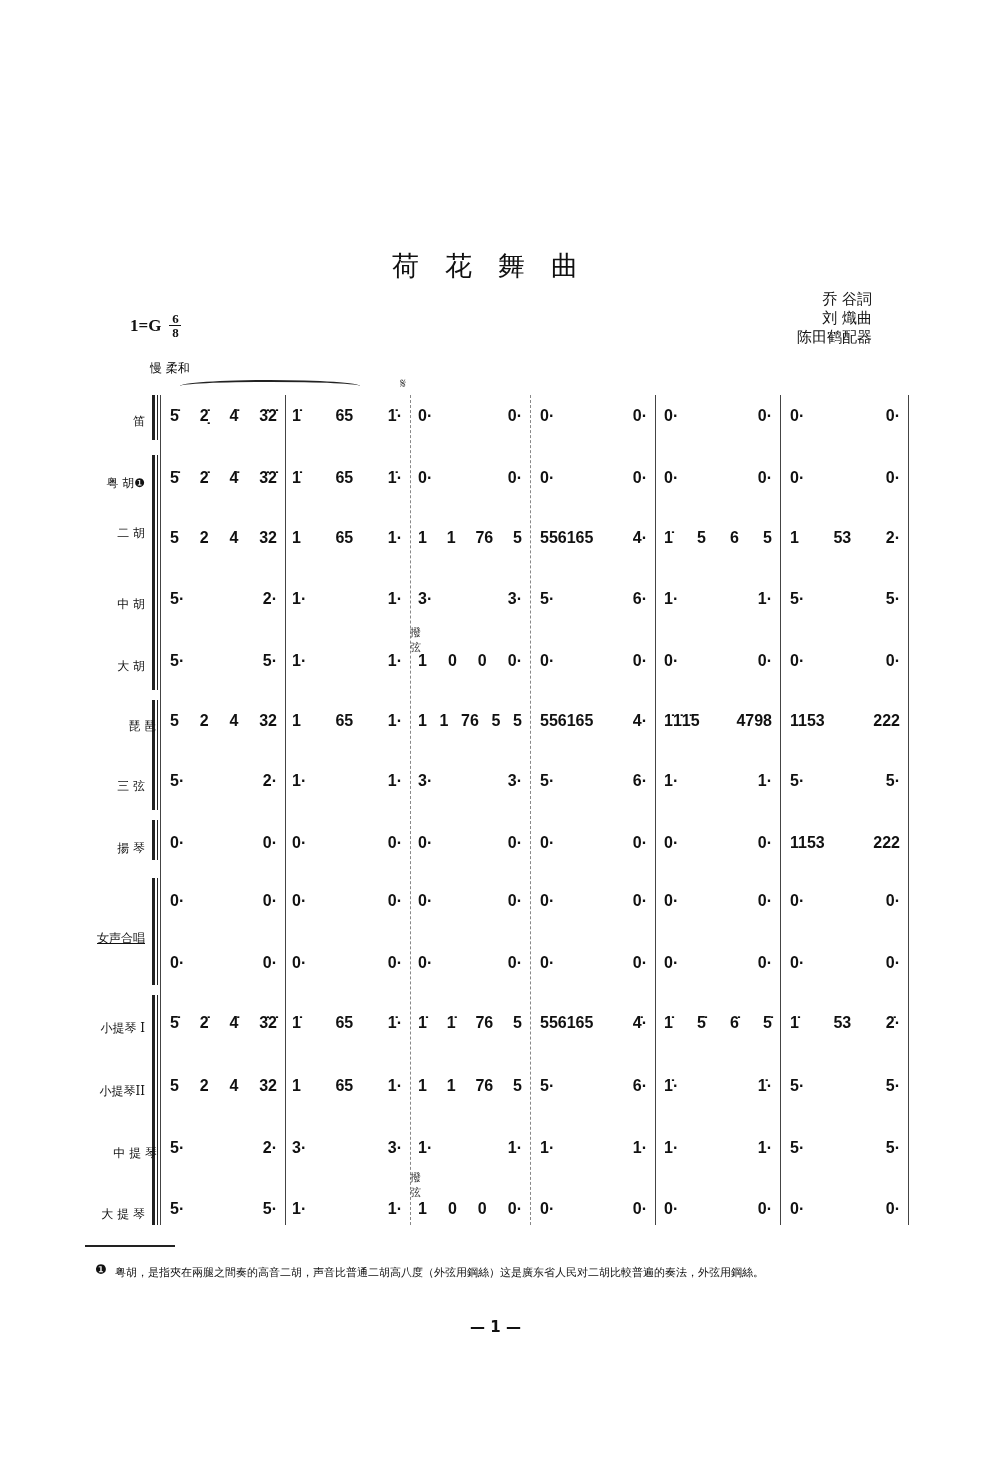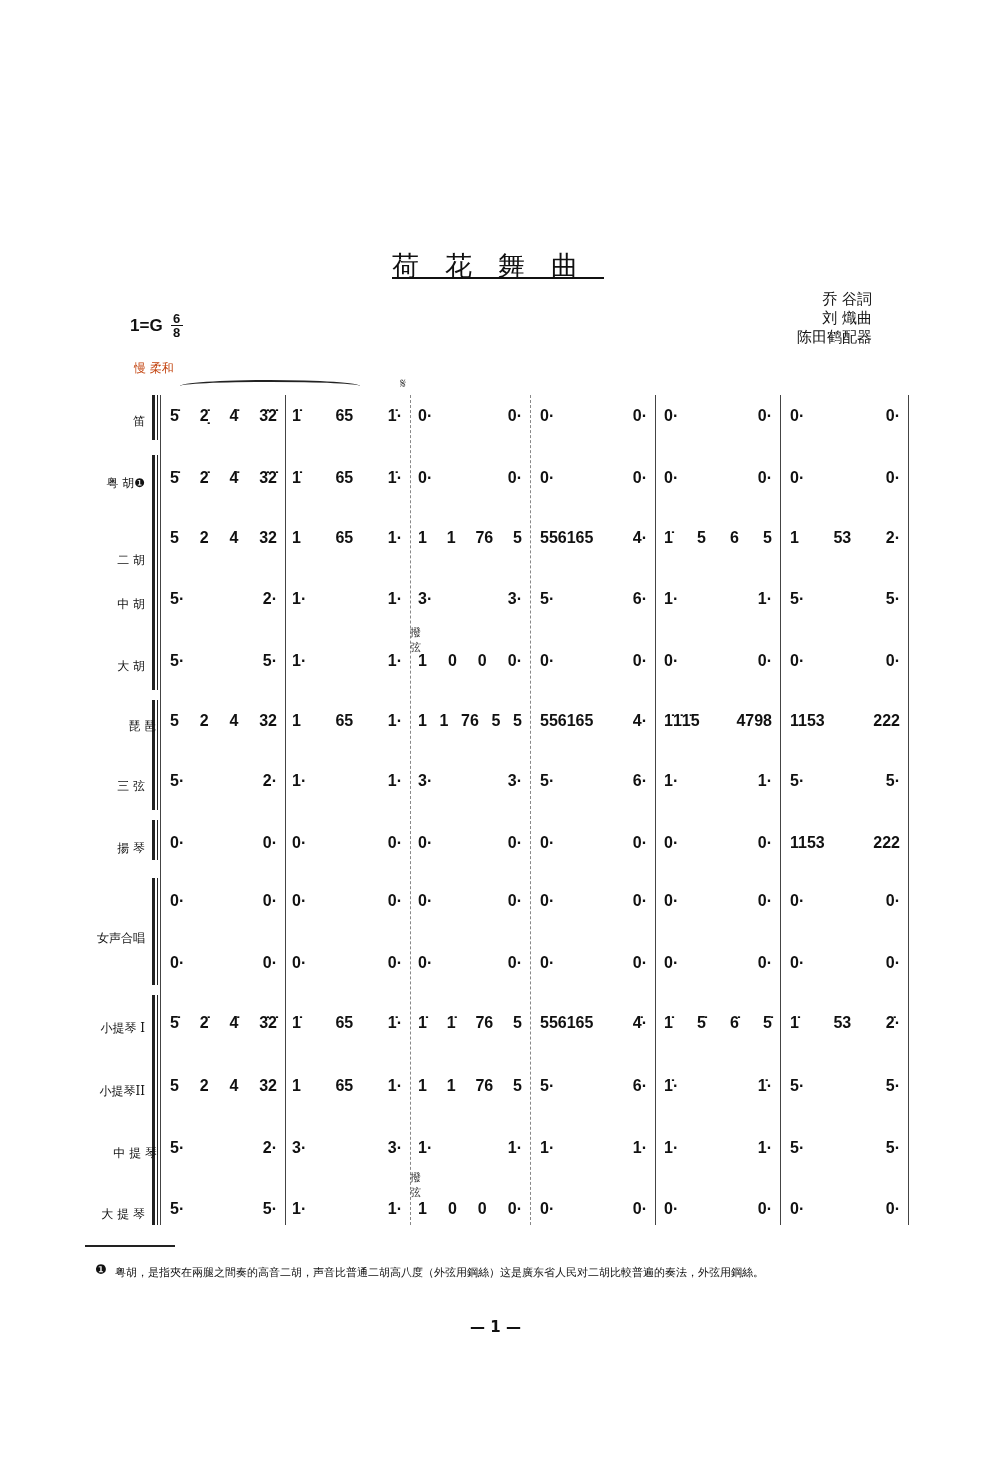--- a/index.html
+++ b/index.html
@@ -1,25 +1,25 @@
 <!DOCTYPE html>
 <html><head>
 <meta charset="utf-8">
 <style>
   html, body { margin:0; padding:0; background:#ffffff; }
   body { width:990px; height:1479px; position:relative; overflow:hidden;
          font-family:"DejaVu Sans", sans-serif; color:#111; }
   .title { position:absolute; left:392px; top:248px; font-family:"DejaVu Serif", serif;
-           font-size:27px; letter-spacing:26px;text-decoration:underline; }
+           font-size:27px; letter-spacing:26px; }
   .credits { position:absolute; left:772px; top:290px; font-family:"DejaVu Serif", serif; font-size:15px; line-height:19px; }
   .credits div { display:flex; justify-content:flex-end; width:100px; }
-  .key { position:absolute; left:130px; top:312px; font-family:Liberation Sans, sans-serif; font-weight:bold; font-size:17px; display:flex; align-items:center; gap:8px; }
+  .key { position:absolute; left:130px; top:312px; font-family:Liberation Serif, serif; font-weight:bold; font-size:17px; display:flex; align-items:center; gap:8px; }
   .frac { display:inline-flex; flex-direction:column; align-items:center; font-size:13px; line-height:13px; }
   .frac .bar { width:12px; border-top:1px solid #111; }
-  .tempo { position:absolute; left:134px; top:360px; font-size:12px; color:#c2410c; }
+  .tempo { position:absolute; left:150px; top:360px; font-size:12px; color:#000000; }
   .segno { position:absolute; left:400px; top:375px; font-size:14px; color:#555; }
   .score { position:absolute; left:0; top:0; }
   .label { position:absolute; font-family:"DejaVu Serif", serif; font-size:12px; text-align:right; width:70px; }
   .bracket { position:absolute; border-left:3px solid #222; border-right:1px solid #222; width:2px; }
   .barline { position:absolute; border-left:1px solid #444; }
   .barline.dash { border-left:1px dashed #888; }
   .note { position:absolute; font-family:"Liberation Sans", sans-serif; font-weight:bold; font-size:16px; white-space:pre; }
   .slur { position:absolute; height:10px; border-top:2px solid #222; border-radius:50% 50% 0 0; }
   .small { position:absolute; font-size:11px; font-family:"DejaVu Serif", serif; color:#333; }
   .footrule { position:absolute; left:85px; top:1245px; width:90px; border-top:2px solid #222; }
@@ -80,21 +80,21 @@
     <div class="note" style="left: 540px; top: 407px; width: 107px; display: flex; justify-content: space-between;"><span>0·</span><span>0·</span></div>
     <div class="note" style="left: 664px; top: 407px; width: 108px; display: flex; justify-content: space-between;"><span>0·</span><span>0·</span></div>
     <div class="note" style="left: 790px; top: 407px; width: 110px; display: flex; justify-content: space-between;"><span>0·</span><span>0·</span></div>
     <div class="label" style="left: 75px; top: 475px;">粤 胡❶</div>
     <div class="note" style="left: 170px; top: 469px; width: 107px; display: flex; justify-content: space-between;"><span>5̇</span><span>2̇</span><span>4̇</span><span>3̇2̇</span></div>
     <div class="note" style="left: 292px; top: 469px; width: 110px; display: flex; justify-content: space-between;"><span>1̇</span><span>65</span><span>1̇·</span></div>
     <div class="note" style="left: 418px; top: 469px; width: 104px; display: flex; justify-content: space-between;"><span>0·</span><span>0·</span></div>
     <div class="note" style="left: 540px; top: 469px; width: 107px; display: flex; justify-content: space-between;"><span>0·</span><span>0·</span></div>
     <div class="note" style="left: 664px; top: 469px; width: 108px; display: flex; justify-content: space-between;"><span>0·</span><span>0·</span></div>
     <div class="note" style="left: 790px; top: 469px; width: 110px; display: flex; justify-content: space-between;"><span>0·</span><span>0·</span></div>
-    <div class="label" style="left: 75px; top: 552px;">二 胡</div>
+    <div class="label" style="left: 75px; top: 525px;">二 胡</div>
     <div class="note" style="left: 170px; top: 529px; width: 107px; display: flex; justify-content: space-between;"><span>5</span><span>2</span><span>4</span><span>32</span></div>
     <div class="note" style="left: 292px; top: 529px; width: 110px; display: flex; justify-content: space-between;"><span>1</span><span>65</span><span>1·</span></div>
     <div class="note" style="left: 418px; top: 529px; width: 104px; display: flex; justify-content: space-between;"><span>1</span><span>1</span><span>76</span><span>5</span></div>
     <div class="note" style="left: 540px; top: 529px; width: 107px; display: flex; justify-content: space-between;"><span>556165</span><span>4·</span></div>
     <div class="note" style="left: 664px; top: 529px; width: 108px; display: flex; justify-content: space-between;"><span>1̇</span><span>5</span><span>6</span><span>5</span></div>
     <div class="note" style="left: 790px; top: 529px; width: 110px; display: flex; justify-content: space-between;"><span>1</span><span>53</span><span>2·</span></div>
     <div class="label" style="left: 75px; top: 596px;">中 胡</div>
     <div class="note" style="left: 170px; top: 590px; width: 107px; display: flex; justify-content: space-between;"><span>5·</span><span>2·</span></div>
     <div class="note" style="left: 292px; top: 590px; width: 110px; display: flex; justify-content: space-between;"><span>1·</span><span>1·</span></div>
     <div class="note" style="left: 418px; top: 590px; width: 104px; display: flex; justify-content: space-between;"><span>3·</span><span>3·</span></div>
@@ -122,21 +122,21 @@
     <div class="note" style="left: 540px; top: 772px; width: 107px; display: flex; justify-content: space-between;"><span>5·</span><span>6·</span></div>
     <div class="note" style="left: 664px; top: 772px; width: 108px; display: flex; justify-content: space-between;"><span>1·</span><span>1·</span></div>
     <div class="note" style="left: 790px; top: 772px; width: 110px; display: flex; justify-content: space-between;"><span>5·</span><span>5·</span></div>
     <div class="label" style="left: 75px; top: 840px;">揚 琴</div>
     <div class="note" style="left: 170px; top: 834px; width: 107px; display: flex; justify-content: space-between;"><span>0·</span><span>0·</span></div>
     <div class="note" style="left: 292px; top: 834px; width: 110px; display: flex; justify-content: space-between;"><span>0·</span><span>0·</span></div>
     <div class="note" style="left: 418px; top: 834px; width: 104px; display: flex; justify-content: space-between;"><span>0·</span><span>0·</span></div>
     <div class="note" style="left: 540px; top: 834px; width: 107px; display: flex; justify-content: space-between;"><span>0·</span><span>0·</span></div>
     <div class="note" style="left: 664px; top: 834px; width: 108px; display: flex; justify-content: space-between;"><span>0·</span><span>0·</span></div>
     <div class="note" style="left: 790px; top: 834px; width: 110px; display: flex; justify-content: space-between;"><span>1153</span><span>222</span></div>
-    <div class="label" style="left: 75px; top: 930px;">女声合唱</div>
+    <div class="label" style="left: 75px; top: 930px; text-decoration: underline;">女声合唱</div>
     <div class="note" style="left: 170px; top: 892px; width: 107px; display: flex; justify-content: space-between;"><span>0·</span><span>0·</span></div>
     <div class="note" style="left: 292px; top: 892px; width: 110px; display: flex; justify-content: space-between;"><span>0·</span><span>0·</span></div>
     <div class="note" style="left: 418px; top: 892px; width: 104px; display: flex; justify-content: space-between;"><span>0·</span><span>0·</span></div>
     <div class="note" style="left: 540px; top: 892px; width: 107px; display: flex; justify-content: space-between;"><span>0·</span><span>0·</span></div>
     <div class="note" style="left: 664px; top: 892px; width: 108px; display: flex; justify-content: space-between;"><span>0·</span><span>0·</span></div>
     <div class="note" style="left: 790px; top: 892px; width: 110px; display: flex; justify-content: space-between;"><span>0·</span><span>0·</span></div>
     <div class="label" style="left: 75px; top: 960px;"></div>
     <div class="note" style="left: 170px; top: 954px; width: 107px; display: flex; justify-content: space-between;"><span>0·</span><span>0·</span></div>
     <div class="note" style="left: 292px; top: 954px; width: 110px; display: flex; justify-content: space-between;"><span>0·</span><span>0·</span></div>
     <div class="note" style="left: 418px; top: 954px; width: 104px; display: flex; justify-content: space-between;"><span>0·</span><span>0·</span></div>

